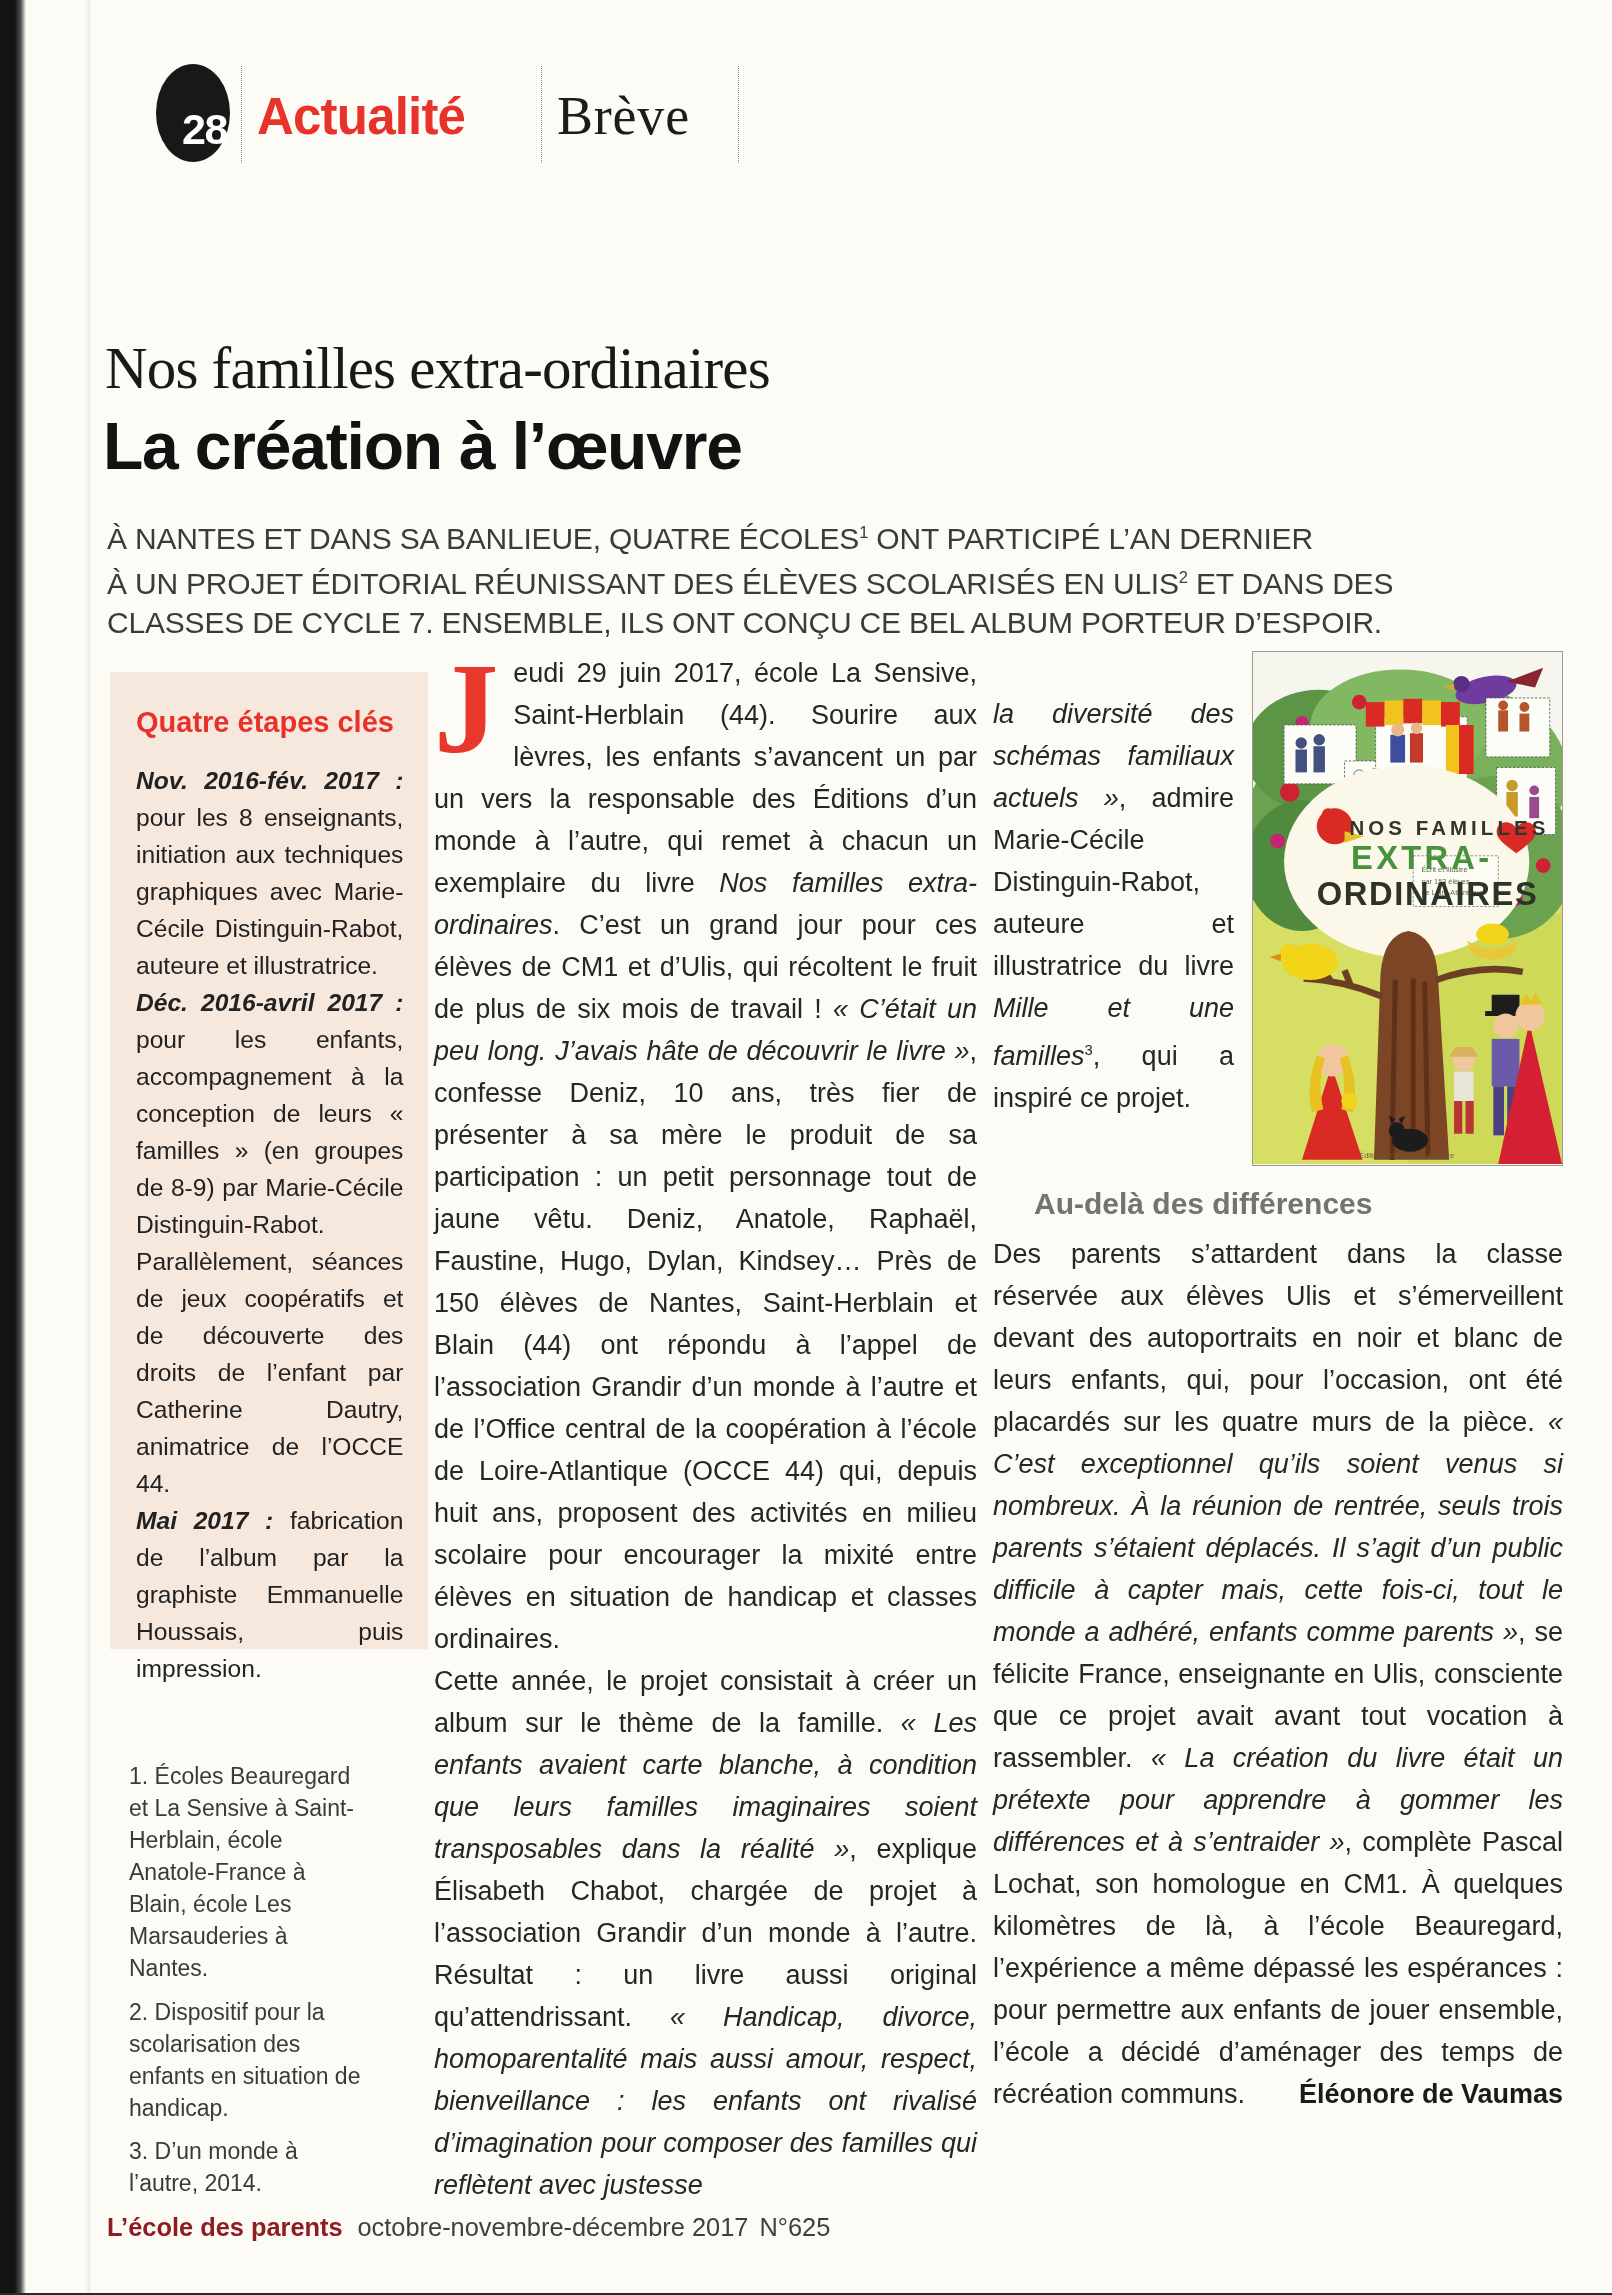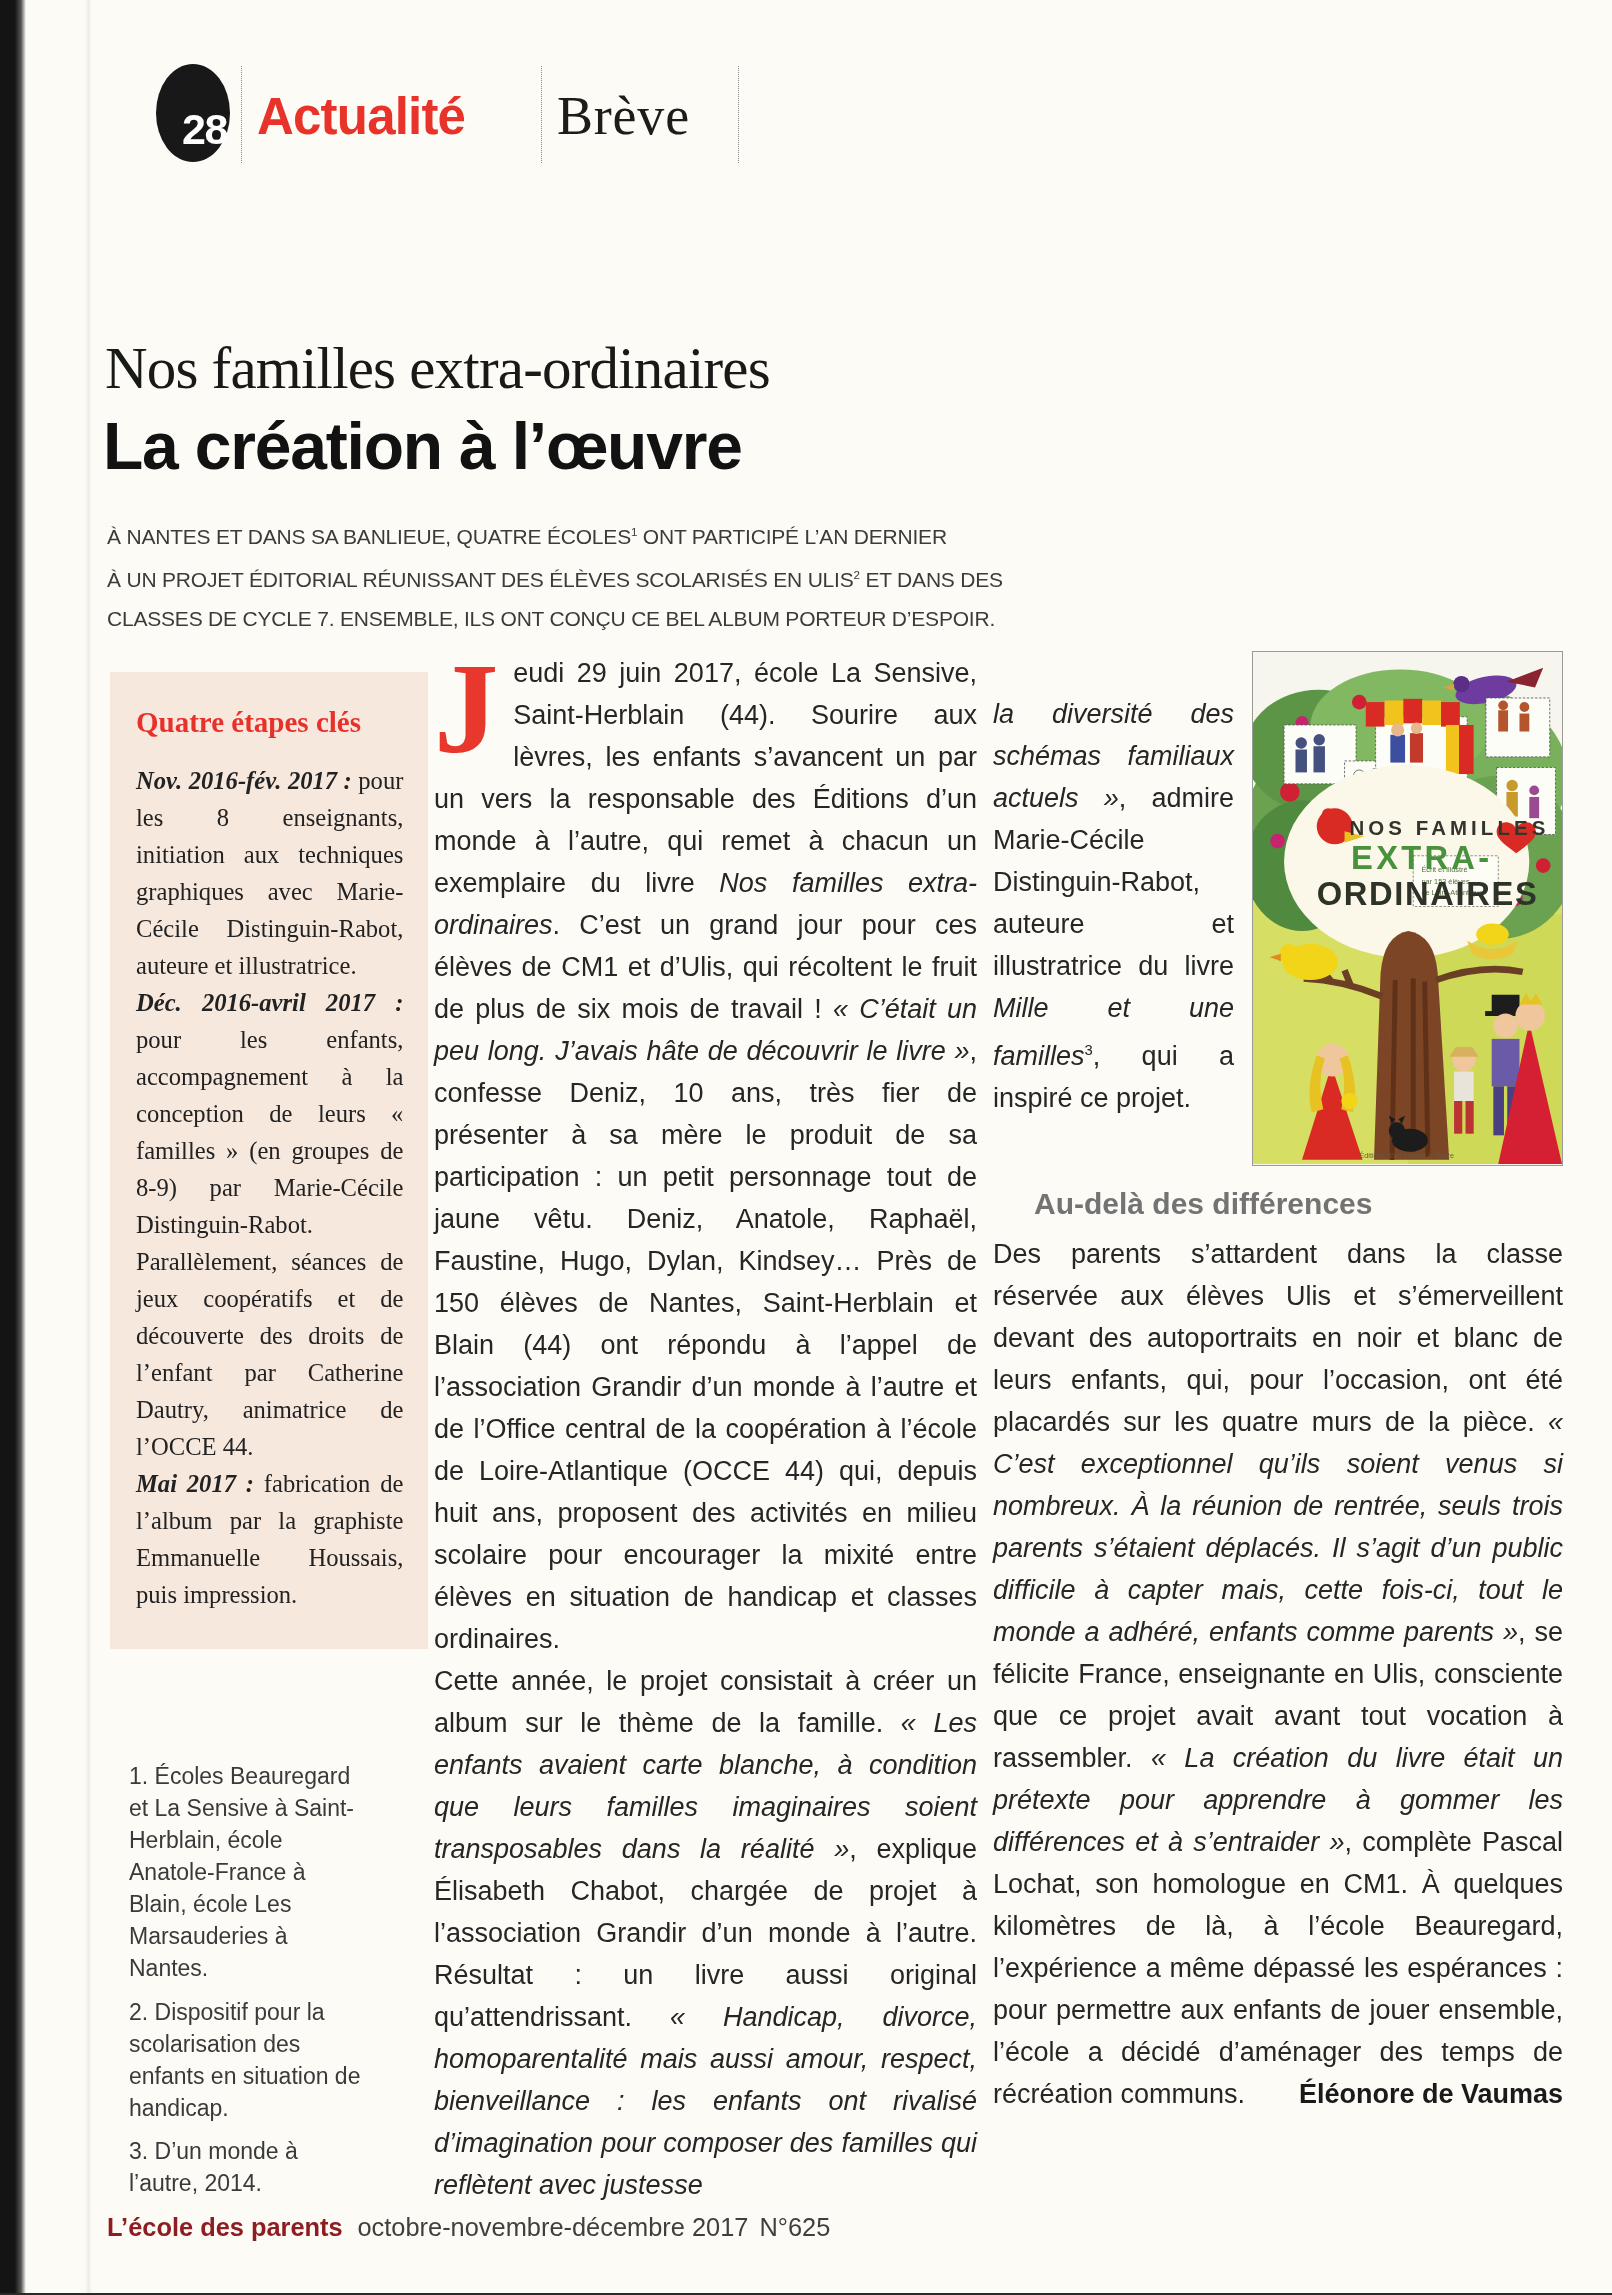--- a/index.html
+++ b/index.html
@@ -25,26 +25,26 @@
     color:#e8332b;letter-spacing:-0.8px;}
   .subsection-label{position:absolute;left:557px;top:85px;font-size:54px;
     font-family:"Liberation Serif",serif;color:#1c1c1a;letter-spacing:0.8px;}
 
   
   .kicker{position:absolute;left:105px;top:334px;font-family:"Liberation Serif",serif;
     font-size:59px;color:#191917;letter-spacing:-0.8px;}
   .main-title{position:absolute;left:103px;top:408px;font-size:66px;font-weight:bold;
     color:#121212;letter-spacing:-1.2px;}
   .standfirst{position:absolute;left:107px;top:513px;width:1467px;color:#3b3b3b;
-    font-size:21px;line-height:39px;letter-spacing:-0.2px;}
+    font-size:30px;line-height:39px;letter-spacing:-0.2px;}
   .standfirst sup{font-size:.55em;vertical-align:super;}
 
   
   .sidebar-box{position:absolute;left:110px;top:672px;width:318px;height:977px;
-    background:#f7e8de;box-sizing:border-box;padding:34px 24.6px 0 26px;font-family:Liberation Serif, serif;}
+    background:#f7e8de;box-sizing:border-box;padding:34px 24.6px 0 26px;}
   .sidebar-title{color:#e8312a;font-weight:bold;font-size:29px;margin:0 0 23px 0;}
   .sidebar-box p{margin:0;font-size:24.6px;line-height:37px;color:#222;text-align:justify;}
   .sidebar-lead{font-weight:bold;font-style:italic;}
 
   
   .footnotes{position:absolute;left:129px;top:1760px;width:238px;font-size:23px;
     line-height:32px;color:#3a3a3a;}
   .footnotes p{margin:0 0 11.5px 0;}
 
   

